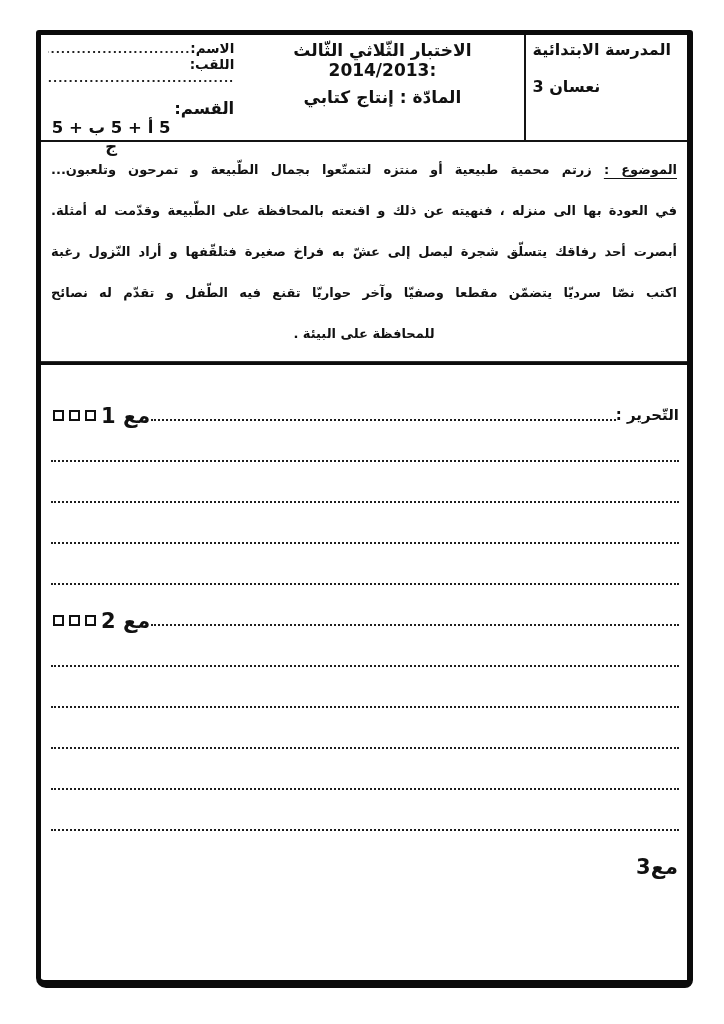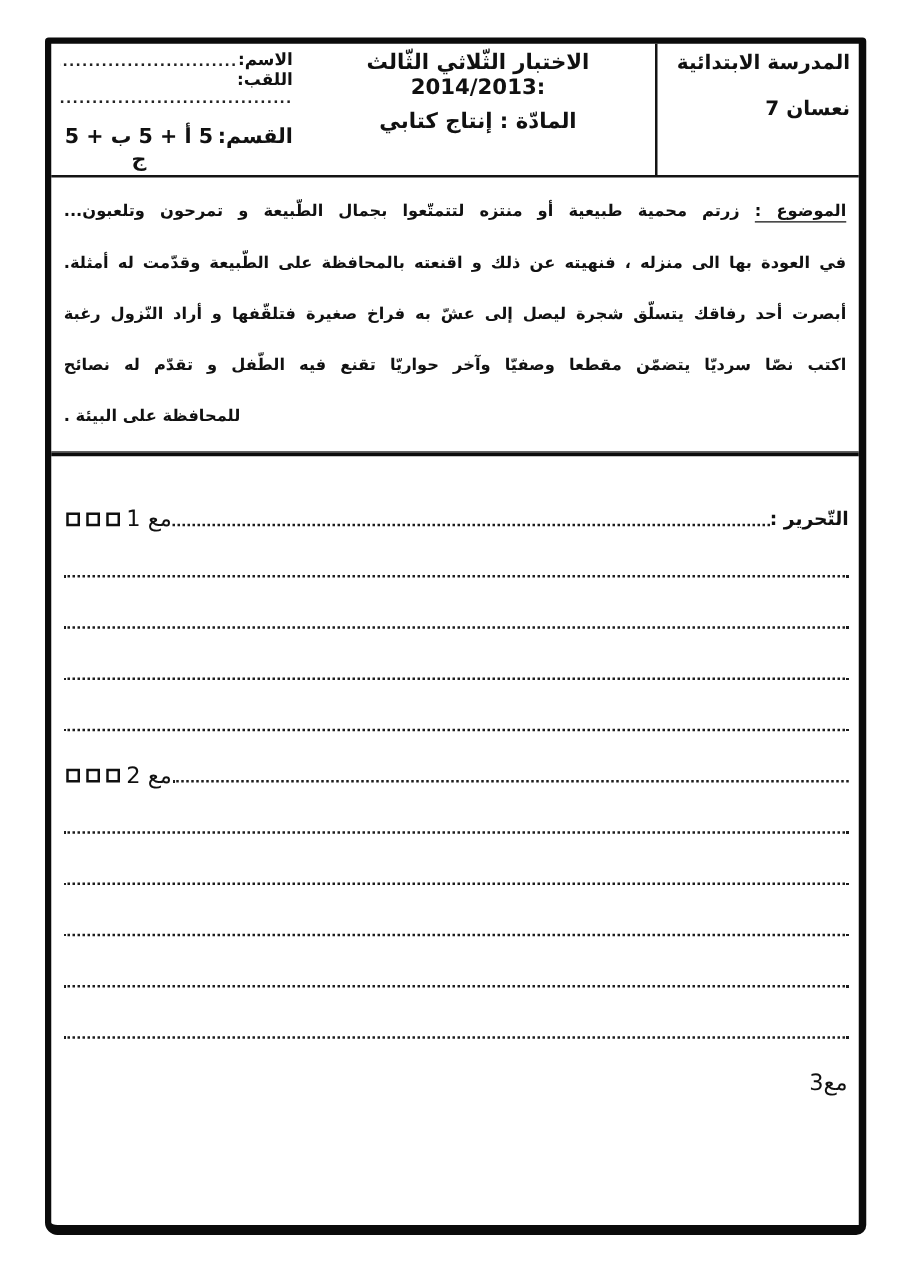--- a/index.html
+++ b/index.html
@@ -12,59 +12,59 @@
     border-right-width:6px;
     border-bottom-width:8px;
     border-radius:3px 3px 8px 10px;
     background:#fff;
   }
 
   
   .header-table{ display:flex; border-bottom:2px solid #141414; height:107px; }
   .hcell{ padding:5px 7px; font-weight:bold; }
   .hcell + .hcell{ border-left:0; }
-  .cell-school{ width:25%; text-align:right; font-size:16px; }
+  .cell-school{ width:25%; text-align:left; font-size:16px; }
   .cell-exam  { width:44%; text-align:center; font-size:17px;
                 border-right:2px solid #141414; border-left:2px solid #141414; }
   .cell-student{ width:31%; font-size:13.5px; text-align:right; }
   .school-line2{ margin-top:18px; }
   .exam-line2{ margin-top:7px; }
   .id-row{ display:flex; align-items:baseline; }
   .id-dots{ flex:1; overflow:hidden; white-space:nowrap; font-size:11px; letter-spacing:1px; color:#222; }
   .class-row{ margin-top:14px; font-size:16.5px; display:flex; }
-  .class-row .class-value{ flex:1; text-align:center; }
+  .class-row .class-value{ flex:1; text-align:center;margin-top:19px; }
 
   
   .topic{ margin:7px 10px 0 10px; font-size:13px; font-weight:bold; line-height:41px; }
   .topic .jline{ text-align:justify; text-align-last:justify; }
-  .topic .lastline{ text-align:left; }
+  .topic .lastline{ text-align:center; }
   .topic-label{ text-decoration:underline; text-underline-offset:4px; }
 
   
   .separator{ margin-top:7px; height:4px;
     border-top:1.5px solid #2f2f2f; border-bottom:3.5px solid #0c0c0c; }
 
   
   .writing{ margin:21px 8px 0 10px; }
   .wrow{ height:41px; display:flex; align-items:flex-end; }
   .lead{ flex:1; border-bottom:2.5px dotted #1d1d1d; margin-bottom:6px; }
   .wlabel{ font-size:15px; font-weight:bold; line-height:22px; margin-bottom:1px; }
-  .marker{ font-size:18px; font-weight:normal; line-height:20px; margin-bottom:1px; padding-right:1px; }
+  .marker{ font-size:21px; font-weight:bold; line-height:20px; margin-bottom:1px; padding-right:1px; }
   .boxes{ display:flex; gap:5px; margin:0 5px 6px 2px; }
   .box{ width:11px; height:11px; border:2.2px solid #101010; background:#fff; }
 </style>
 </head>
 <body>
 
 <div class="frame">
 
   <div class="header-table">
     <div class="hcell cell-school">
       <div>المدرسة الابتدائية</div>
-      <div class="school-line2">نعسان 7</div>
+      <div class="school-line2">نعسان 3</div>
     </div>
     <div class="hcell cell-exam">
       <div>الاختبار الثّلاثي الثّالث :2014/2013</div>
       <div class="exam-line2">المادّة : إنتاج كتابي</div>
     </div>
     <div class="hcell cell-student">
       <div class="id-row">
         <span>الاسم:</span>
         <span class="id-dots">......................................</span>
       </div>

